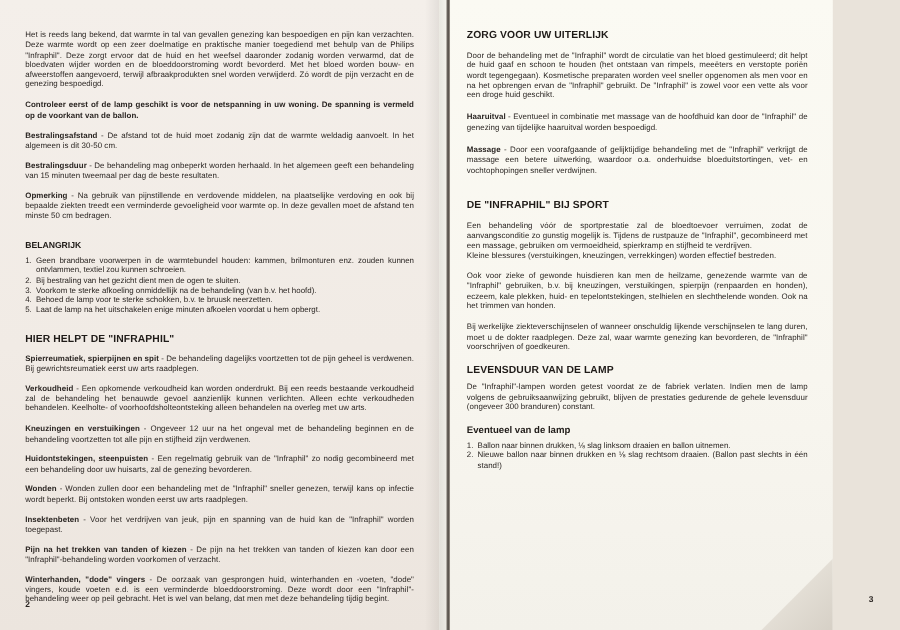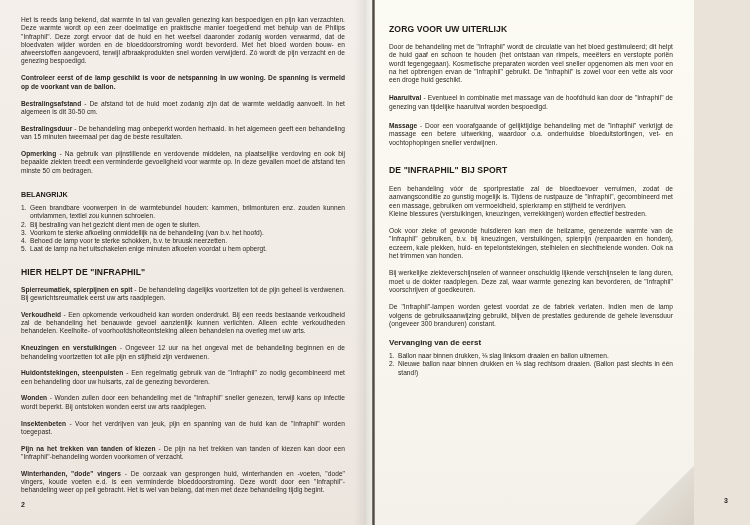--- a/index.html
+++ b/index.html
@@ -10,21 +10,21 @@
     color:#2a2522;
   }
   .spread { position:absolute; left:0; top:0; width:750px; height:525px; display:flex; }
   .page {
     position:relative; height:525px; box-sizing:border-box;
     overflow:hidden;
   }
   .page-left {
     width:366px;
     background:linear-gradient(180deg,#f4efea 0%,#f1ebe5 55%,#ece5de 100%);
-    padding:16px 21px 0 21px;
+    padding:26px 21px 0 21px;
   }
   .page-right {
     width:328px;
     background:linear-gradient(180deg,#fbfaf3 0%,#f8f6ef 60%,#f3f1ea 100%);
     padding:24px 21px 0 23px;
   }
   .spine {
     position:absolute; left:372px; top:0; width:3px; height:525px;
     background:linear-gradient(90deg,#8e8880,#4e4842,#a49d94);
   }
@@ -114,23 +114,24 @@
     <p style="margin-bottom:11px"><b>Haaruitval</b><span> - Eventueel in combinatie met massage van de hoofdhuid kan door de "Infraphil" de genezing van tijdelijke haaruitval worden bespoedigd.</span></p>
     <p style="margin-bottom:18px"><b>Massage</b><span> - Door een voorafgaande of gelijktijdige behandeling met de "Infraphil" verkrijgt de massage een betere uitwerking, waardoor o.a. onderhuidse bloeduitstortingen, vet- en vochtophopingen sneller verdwijnen.</span></p>
 
     <h2 style="margin-bottom:10px">DE "INFRAPHIL" BIJ SPORT</h2>
     <p style="margin-bottom:9px"><span>Een behandeling vóór de sportprestatie zal de bloedtoevoer verruimen, zodat de aanvangsconditie zo gunstig mogelijk is. Tijdens de rustpauze de "Infraphil", gecombineerd met een massage, gebruiken om vermoeidheid, spierkramp en stijfheid te verdrijven.</span><br><span>Kleine blessures (verstuikingen, kneuzingen, verrekkingen) worden effectief bestreden.</span></p>
 
     <p style="margin-bottom:9px">Ook voor zieke of gewonde huisdieren kan men de heilzame, genezende warmte van de "Infraphil" gebruiken, b.v. bij kneuzingen, verstuikingen, spierpijn (renpaarden en honden), eczeem, kale plekken, huid- en tepelontstekingen, stelhielen en slechthelende wonden. Ook na het trimmen van honden.</p>
 
     <p style="margin-bottom:9px">Bij werkelijke ziekteverschijnselen of wanneer onschuldig lijkende verschijnselen te lang duren, moet u de dokter raadplegen. Deze zal, waar warmte genezing kan bevorderen, de "Infraphil" voorschrijven of goedkeuren.</p>
 
+    <h2 style="margin-bottom:6px">LEVENSDUUR VAN DE LAMP</h2>
     <p style="margin-bottom:10px">De "Infraphil"-lampen worden getest voordat ze de fabriek verlaten. Indien men de lamp volgens de gebruiksaanwijzing gebruikt, blijven de prestaties gedurende de gehele levensduur (ongeveer 300 branduren) constant.</p>
 
-    <h4 style="margin-bottom:5px">Vervanging van de eerst</h4>
+    <h4 style="margin-bottom:5px">Eventueel van de lamp</h4>
     <ol>
       <li>
           <span class="num">1.</span>
           <span class="txt">Ballon naar binnen drukken, ⅛ slag linksom draaien en ballon uitnemen.</span>
         </li>
       <li>
           <span class="num">2.</span>
           <span class="txt">Nieuwe ballon naar binnen drukken en ⅛ slag rechtsom draaien. (Ballon past slechts in één stand!)</span>
         </li>
     </ol>

